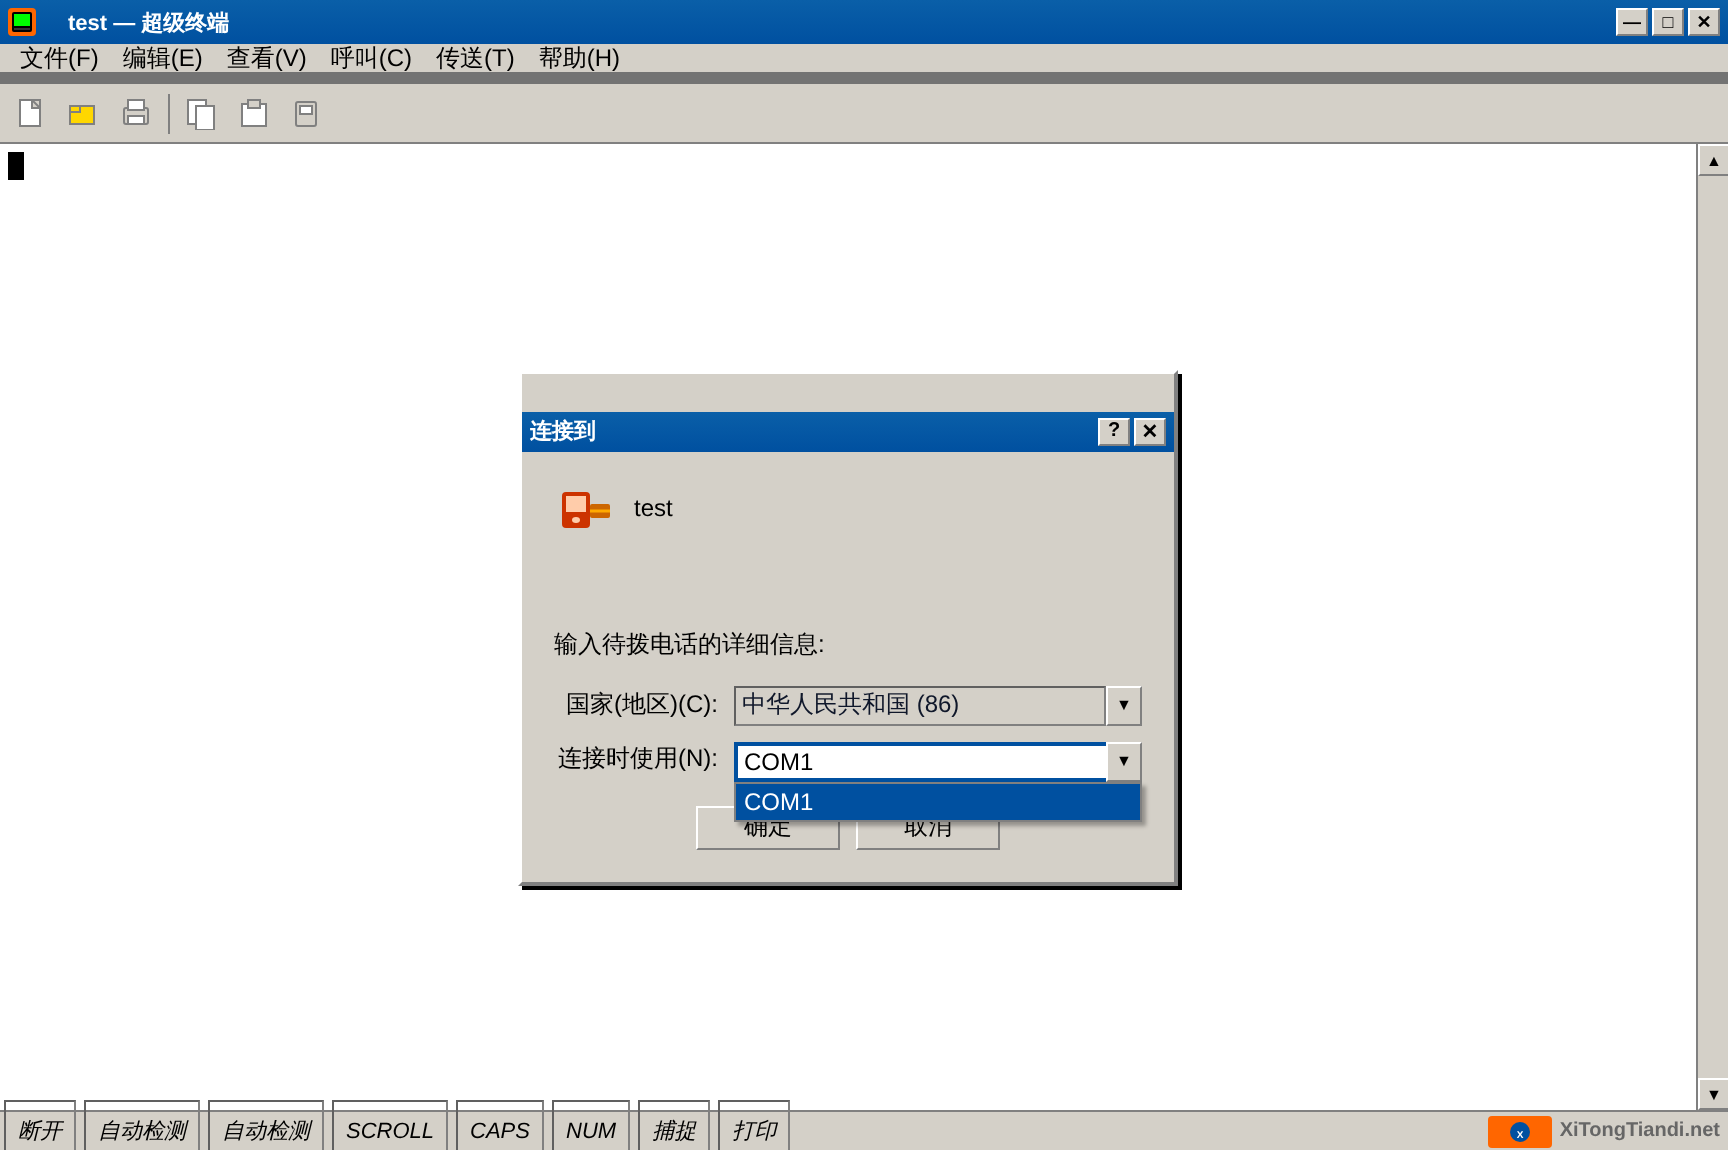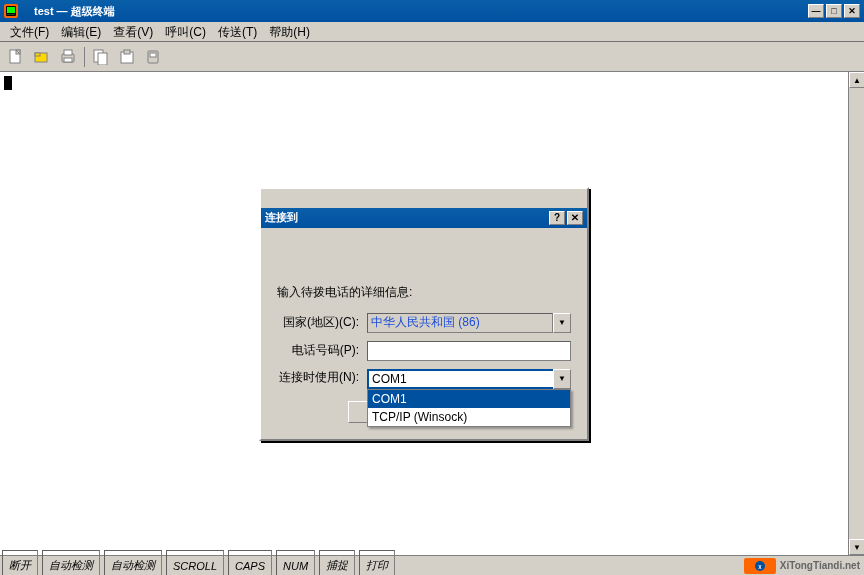--- a/index.html
+++ b/index.html
@@ -57,23 +57,23 @@
       font-size: 9px;
       cursor: pointer;
       color: #000;
     }
 
     
     .menu-bar {
       background: #d4d0c8;
       height: 20px;
       display: flex;
-      align-items: flex-start;
+      align-items: center;
       padding: 0 4px;
-      border-bottom: 1px solid #737373;
+      border-bottom: 6px solid #737373;
       font-size: 12px;
     }
     .menu-item {
       padding: 2px 6px;
       cursor: pointer;
     }
 
     
     .toolbar {
       background: #d4d0c8;
@@ -376,21 +376,21 @@
       flex: 1;
       height: 20px;
       border: 1px solid #808080;
       border-top-color: #606060;
       border-left-color: #606060;
       background: #d4d0c8;
       padding: 0 3px;
       font-size: 12px;
       display: flex;
       align-items: center;
-      color: #1d4ed8;
+      color: #0f172a;
     }
     .country-drop-btn {
       width: 18px;
       height: 20px;
       background: #d4d0c8;
       border: 1px solid #808080;
       border-top-color: #ffffff;
       border-left-color: #ffffff;
       display: flex;
       align-items: center;
@@ -491,46 +491,53 @@
     <div class="dialog-title-bar">
       <span>连接到</span>
       <div class="dialog-title-buttons">
         <div class="dialog-title-btn">?</div>
         <div class="dialog-title-btn">✕</div>
       </div>
     </div>
 
     <div class="dialog-content">
 
+      <div class="dialog-icon-row">
+        <div class="dialog-phone-icon">
+          <svg width="32" height="32" viewBox="0 0 32 32">
+            <rect x="4" y="8" width="14" height="18" fill="#cc3300" rx="2"></rect>
+            <rect x="6" y="10" width="10" height="8" fill="#ffccaa"></rect>
+            <ellipse cx="11" cy="22" rx="2" ry="1.5" fill="#ffccaa"></ellipse>
+            <rect x="18" y="14" width="10" height="7" fill="#cc6600" rx="1"></rect>
+            <line x1="18" y1="17.5" x2="28" y2="17.5" stroke="#ffaa00" stroke-width="1.5"></line>
+          </svg>
+        </div>
+        <span>test</span>
+      </div>
 
       <div class="dialog-desc">输入待拨电话的详细信息:</div>
 
       <div class="form-row">
         <div class="form-label">国家(地区)(C):</div>
         <div class="country-select-wrapper">
           <div class="country-display">中华人民共和国 (86)</div>
           <div class="country-drop-btn">▼</div>
         </div>
       </div>
 
 
-      <div class="form-row">
-        <div class="form-label">电话号码(P):</div>
-        <input class="form-control" type="text" style="">
-      </div>
 
       <div class="connect-field-row">
         <div class="form-label">连接时使用(N):</div>
         <div class="com-input-wrapper">
           <input class="com-input" type="text" value="COM1" style="">
           <div class="com-dropdown-btn">▼</div>
           
           <div class="dropdown-list">
             <div class="dropdown-item selected">COM1</div>
-            <div class="dropdown-item">TCP/IP (Winsock)</div>
           </div>
         </div>
       </div>
 
       <div class="dialog-buttons">
         <button class="dialog-btn">确定</button>
         <button class="dialog-btn">取消</button>
       </div>
     </div>
   </div>

